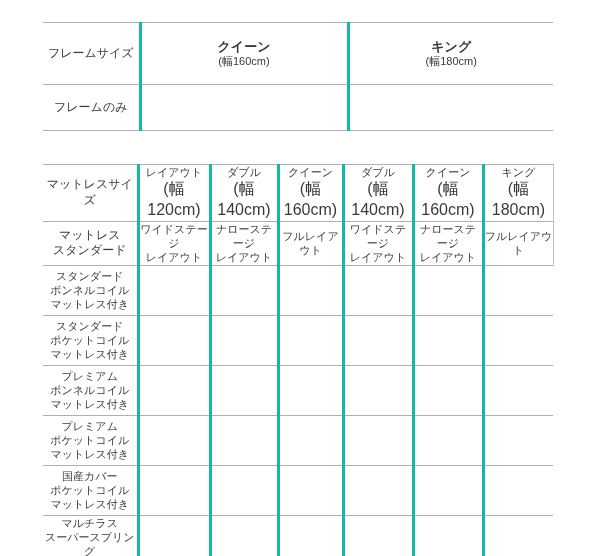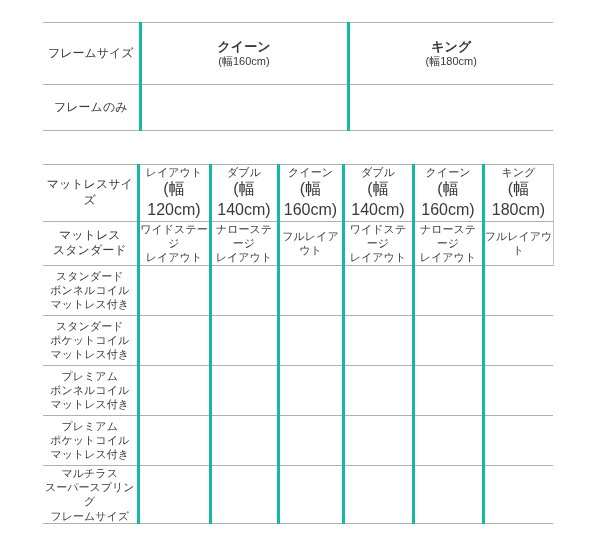--- a/index.html
+++ b/index.html
@@ -152,20 +152,31 @@
 ポケットコイル
 マットレス付き</th>
       <td></td>
       <td></td>
       <td></td>
       <td></td>
       <td></td>
       <td></td>
     </tr>
     <tr style="height:50px">
+      <th class="rowlbl">国産カバー
+ポケットコイル
+マットレス付き</th>
+      <td></td>
+      <td></td>
+      <td></td>
+      <td></td>
+      <td></td>
+      <td></td>
+    </tr>
+    <tr style="height:50px">
       <th class="rowlbl">マルチラス
 スーパースプリング
 フレームサイズ</th>
       <td></td>
       <td></td>
       <td></td>
       <td></td>
       <td></td>
       <td></td>
     </tr>

